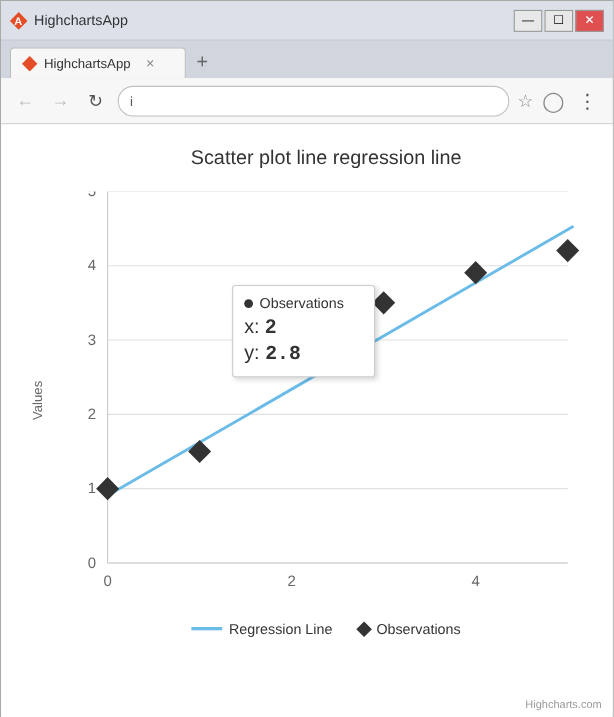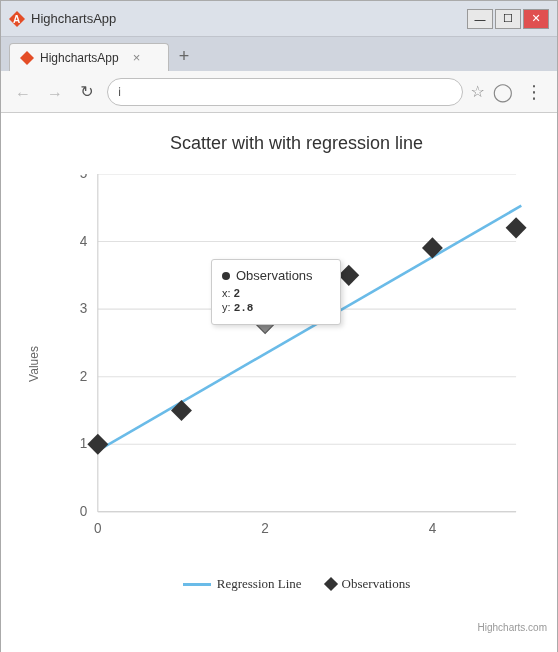--- a/index.html
+++ b/index.html
@@ -37,31 +37,31 @@
     .chart-container { padding: 20px 20px 50px 55px; height: 100%; position: relative; }
     .chart-title { text-align: center; font-size: 18px; color: #333; margin-bottom: 20px; font-weight: normal; }
 
     .chart-area { position: relative; width: 100%; height: 380px; }
     .chart-svg { width: 100%; height: 100%; }
 
     
     .tooltip { position: absolute; background: white; border: 1px solid #ccc; border-radius: 3px; padding: 8px 10px; font-size: 13px; color: #333; box-shadow: 2px 2px 5px rgba(0,0,0,0.15); pointer-events: none; }
     .tooltip-header { display: flex; align-items: center; gap: 6px; margin-bottom: 4px; font-size: 13px; }
     .tooltip-dot { width: 8px; height: 8px; background: #333; border-radius: 50%; }
-    .tooltip-row { font-size: 11px; margin: 2px 0; }
+    .tooltip-row { font-size: 18px; margin: 2px 0; }
     .tooltip-row .bold { font-weight: bold; }
 
     
-    .legend { display: flex; justify-content: center; gap: 24px; margin-top: 22px; align-items: center; font-family: Liberation Serif, serif; }
+    .legend { display: flex; justify-content: center; gap: 24px; margin-top: 10px; align-items: center; }
     .legend-item { display: flex; align-items: center; gap: 6px; font-size: 13px; color: #333; }
     .legend-line { width: 28px; height: 3px; background: #6abbe8; }
     .legend-diamond { width: 10px; height: 10px; background: #333; transform: rotate(45deg); }
 
     
-    .hc-credit { position: absolute; bottom: 20px; right: 10px; font-size: 10px; color: #999; }
+    .hc-credit { position: absolute; bottom: 6px; right: 10px; font-size: 10px; color: #999; }
 
     
     .y-axis-label { position: absolute; left: 10px; top: 50%; transform: translateY(-50%) rotate(-90deg); font-size: 12px; color: #666; white-space: nowrap; transform-origin: center center; }
   </style>
 </head>
 <body>
 
 <div class="browser-window">
 
   <div class="title-bar">
@@ -95,21 +95,21 @@
     <div class="url-bar">
       <span class="url-icon">ℹ</span>
     </div>
     <span class="star-btn">☆</span>
     <span class="star-btn" style="font-size:18px;">◯</span>
     <span class="menu-btn">⋮</span>
   </div>
 
   <div class="page-content">
     <div class="chart-container">
-      <div class="chart-title">Scatter with with regression line</div>
+      <div class="chart-title">Scatter plot line regression line</div>
 
       <div class="chart-area">
         
         <span class="y-axis-label" style="position:absolute;left:-40px;top:50%;transform:translateY(-50%) rotate(-90deg);font-size:12px;color:#666;">Values</span>
 
         <svg class="chart-svg" viewBox="0 0 460 360" preserveAspectRatio="none">
 
           <line x1="40" y1="320" x2="440" y2="320" stroke="#e0e0e0" stroke-width="1"></line>
 
           <line x1="40" y1="256" x2="440" y2="256" stroke="#e0e0e0" stroke-width="1"></line>

